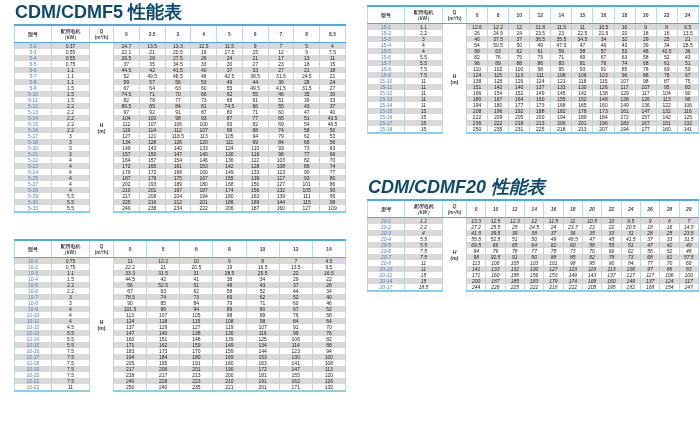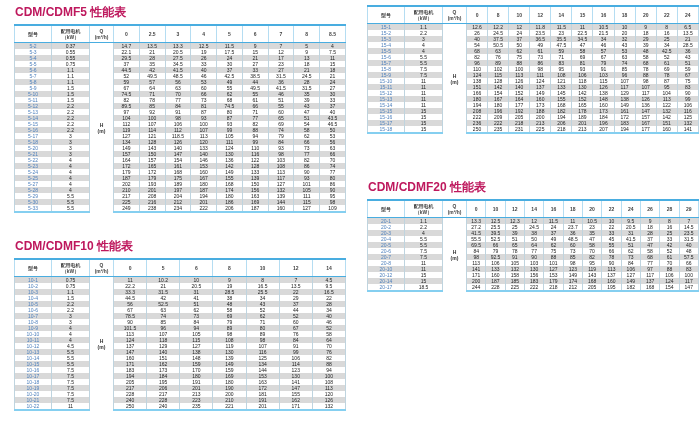--- a/index.html
+++ b/index.html
@@ -4,23 +4,23 @@
 <style>
   html,body{margin:0;padding:0;}
   body{
     width:700px;height:437px;background:#ffffff;position:relative;
     font-family:"Liberation Sans",sans-serif;overflow:hidden;
   }
   .block{position:absolute;width:331px;}
   .b1{left:14px;top:5px;}
   .b2{left:14px;top:239px;}
   .b3{left:367px;top:5px;}
-  .b4{left:367px;top:180px;}
+  .b4{left:367px;top:180px;font-style:italic;}
   .title{
-    font-size:12px;font-weight:bold;color:#be185d;
+    font-size:18px;font-weight:bold;color:#0c4a6e;
     margin:0 0 5px 1px;line-height:14px;white-space:nowrap;
   }
   table{border-collapse:collapse;table-layout:fixed;width:100%;}
   th,td{padding:0;text-align:center;overflow:hidden;white-space:nowrap;vertical-align:middle;}
   thead th{
     font-size:5px;line-height:6px;height:16px;color:#444;font-weight:bold;
     background:#ffffff;border:1px solid #b5ddf2;
     border-top:2px solid #49ade0;border-bottom:1px solid #49ade0;
   }
   thead th .l{display:block;line-height:6px;font-size:5px;transform:scale(0.98);}
@@ -448,21 +448,20 @@
               <td>160</td>
               <td>127</td>
               <td>109</td>
             </tr>
           </tbody>
         </table>
       </div>
   </section>
 
   <section class="block b2">
-    <h2 class="title">CDM/CDMF10 性能表</h2>
     <div>
         <table>
           <colgroup>
             <col style="width: 37px;">
             <col style="width: 38px;">
             <col style="width: 24px;">
             <col style="width: 33.1429px;">
             <col style="width: 33.1429px;">
             <col style="width: 33.1429px;">
             <col style="width: 33.1429px;">

